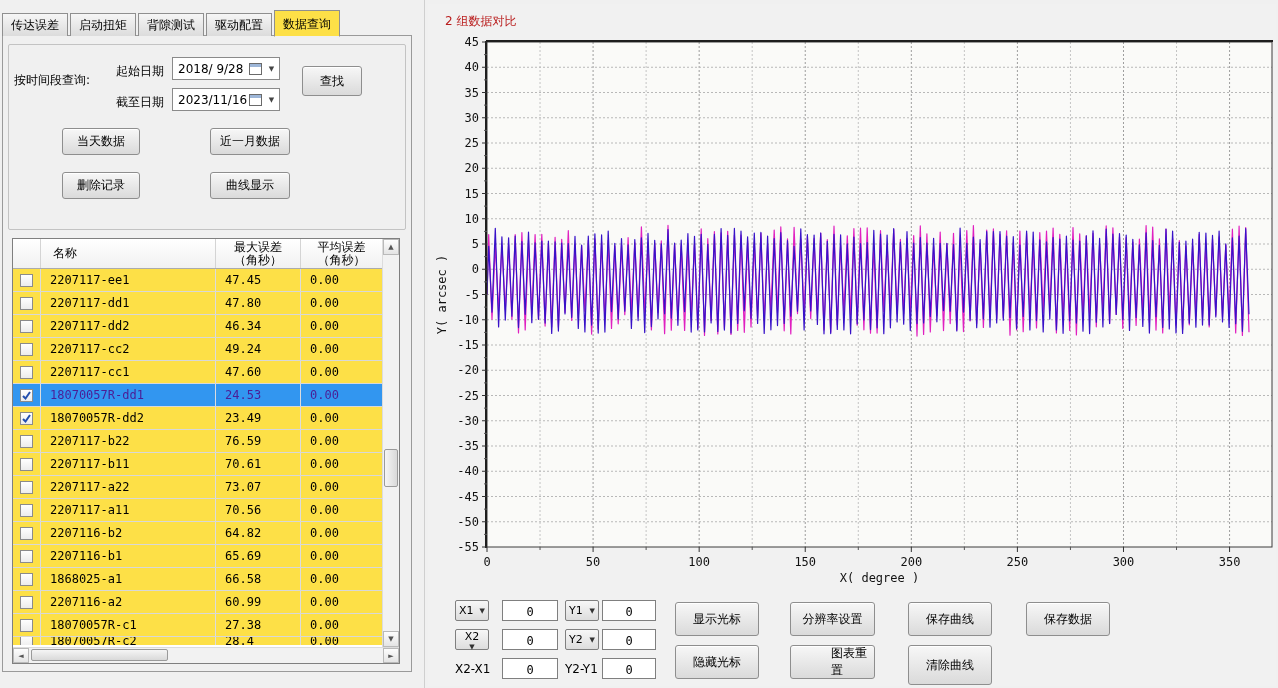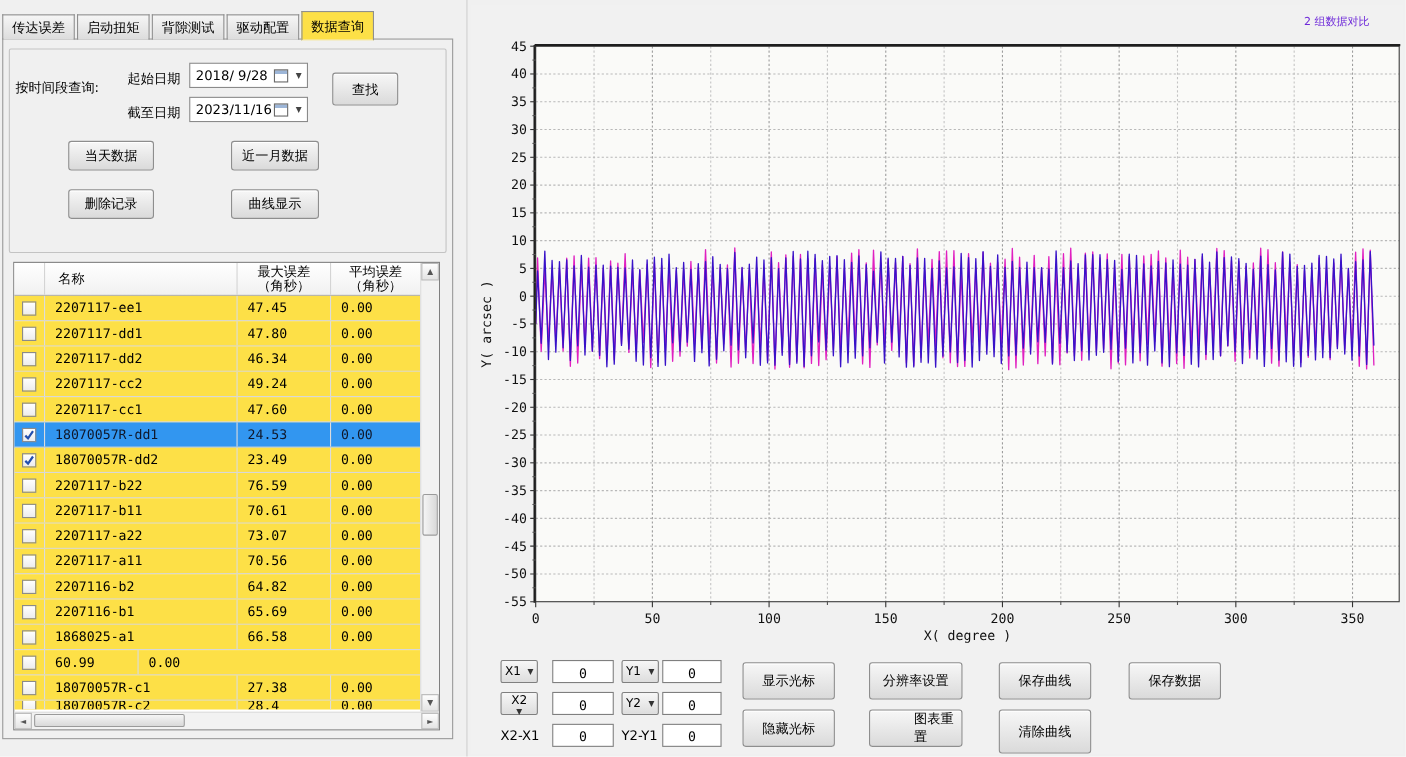--- a/index.html
+++ b/index.html
@@ -38,42 +38,42 @@
               border:1px solid #7f7f7f; background:#fff; overflow:hidden; }
   .thead { position:absolute; left:0; top:0; width:369px; height:30px;
            background:linear-gradient(#ffffff,#f1f1f1); border-bottom:1px solid #ababab; display:flex; }
   .th { border-right:1px solid #d4d4d4; display:flex; flex-direction:column; justify-content:center;
         align-items:center; font-size:12px; line-height:13px; }
   .th.name { align-items:flex-start; padding-left:12px; }
   .tbody { position:absolute; left:0; top:30px; width:369px; }
   .row { display:flex; height:23px; border-bottom:1px solid #d8d8d8; background:#fde047;
          font-family:"DejaVu Sans Mono","Liberation Mono",monospace; font-size:12px; }
   .row.clip { height:8px; overflow:hidden; border-bottom:none; }
-  .row.selected { background:#3296f0; color:#0f172a; }
+  .row.selected { background:#3296f0; color:#4c1d95; }
   .cell { display:flex; align-items:center; border-right:1px solid #dcdcdc; padding-left:9px; overflow:hidden; }
   .cell.cbcell { width:28px; justify-content:center; padding-left:0; }
   .cell.name { width:175px; }
   .cell.max { width:85px; }
   .cell.avg { width:81px; border-right:none; }
   .cb { width:13px; height:13px; border:1px solid #8b8b8b; background:linear-gradient(#fff,#ececec);
         display:flex; align-items:center; justify-content:center; }
 
   
   .vscroll { position:absolute; right:0; top:0; width:17px; height:408px; background:#f2f2f2; border-left:1px solid #dcdcdc; }
   .hscroll { position:absolute; left:0; bottom:0; width:386px; height:16px; background:#f2f2f2; border-top:1px solid #dcdcdc; }
   .sbtn { position:absolute; background:linear-gradient(#fdfdfd,#e4e4e4); border:1px solid #b9b9b9;
           display:flex; align-items:center; justify-content:center; font-size:7px; color:#555; }
   .thumb { position:absolute; background:linear-gradient(90deg,#f5f5f5,#d9d9d9); border:1px solid #9a9a9a; border-radius:2px; }
   .hthumb { background:linear-gradient(#f5f5f5,#d9d9d9); }
 
   
   .divider { position:absolute; left:424px; top:0; width:1px; height:688px; background:#cfcfcf; }
   .chart-panel { position:absolute; left:428px; top:4px; width:848px; height:682px; background:#f1f1f1; }
-  .chart-title { position:absolute; left:0; top:9px; width:800px; text-align:right;
-                 color:#6d28d9; font-size:10px; }
+  .chart-title { position:absolute; left:0; top:9px; width:800px; text-align:left;
+                 color:#b91c1c; font-size:12px; }
   #chart-svg { position:absolute; left:0; top:0; font-family:"DejaVu Sans Mono","Liberation Mono",monospace; }
 
   
   .combo { position:absolute; width:34px; height:21px; background:linear-gradient(#f7f7f7,#ddd);
            border:1px solid #7f7f7f; border-radius:2px; display:flex; align-items:center;
            justify-content:space-between; padding:0 3px; font-size:11px; }
   .combo .arr { font-size:7px; color:#333; }
   .cval { position:absolute; width:56px; height:21px; background:#fff; border:1px solid #7f7f7f;
           text-align:center; font-size:12px; font-family:"DejaVu Sans Mono",monospace; padding-top:2px; }
   .clabel { position:absolute; font-size:12px; }
@@ -284,20 +284,21 @@
     <div class="cell name">1868025-a1</div>
     <div class="cell max">66.58</div>
     <div class="cell avg">0.00</div>
   </div>
         <div class="row">
     <div class="cell cbcell">
       <span class="cb">
         
       </span>
     </div>
+    <div class="cell name">2207116-a2</div>
     <div class="cell max">60.99</div>
     <div class="cell avg">0.00</div>
   </div>
         <div class="row">
     <div class="cell cbcell">
       <span class="cb">
         
       </span>
     </div>
     <div class="cell name">18070057R-c1</div>

